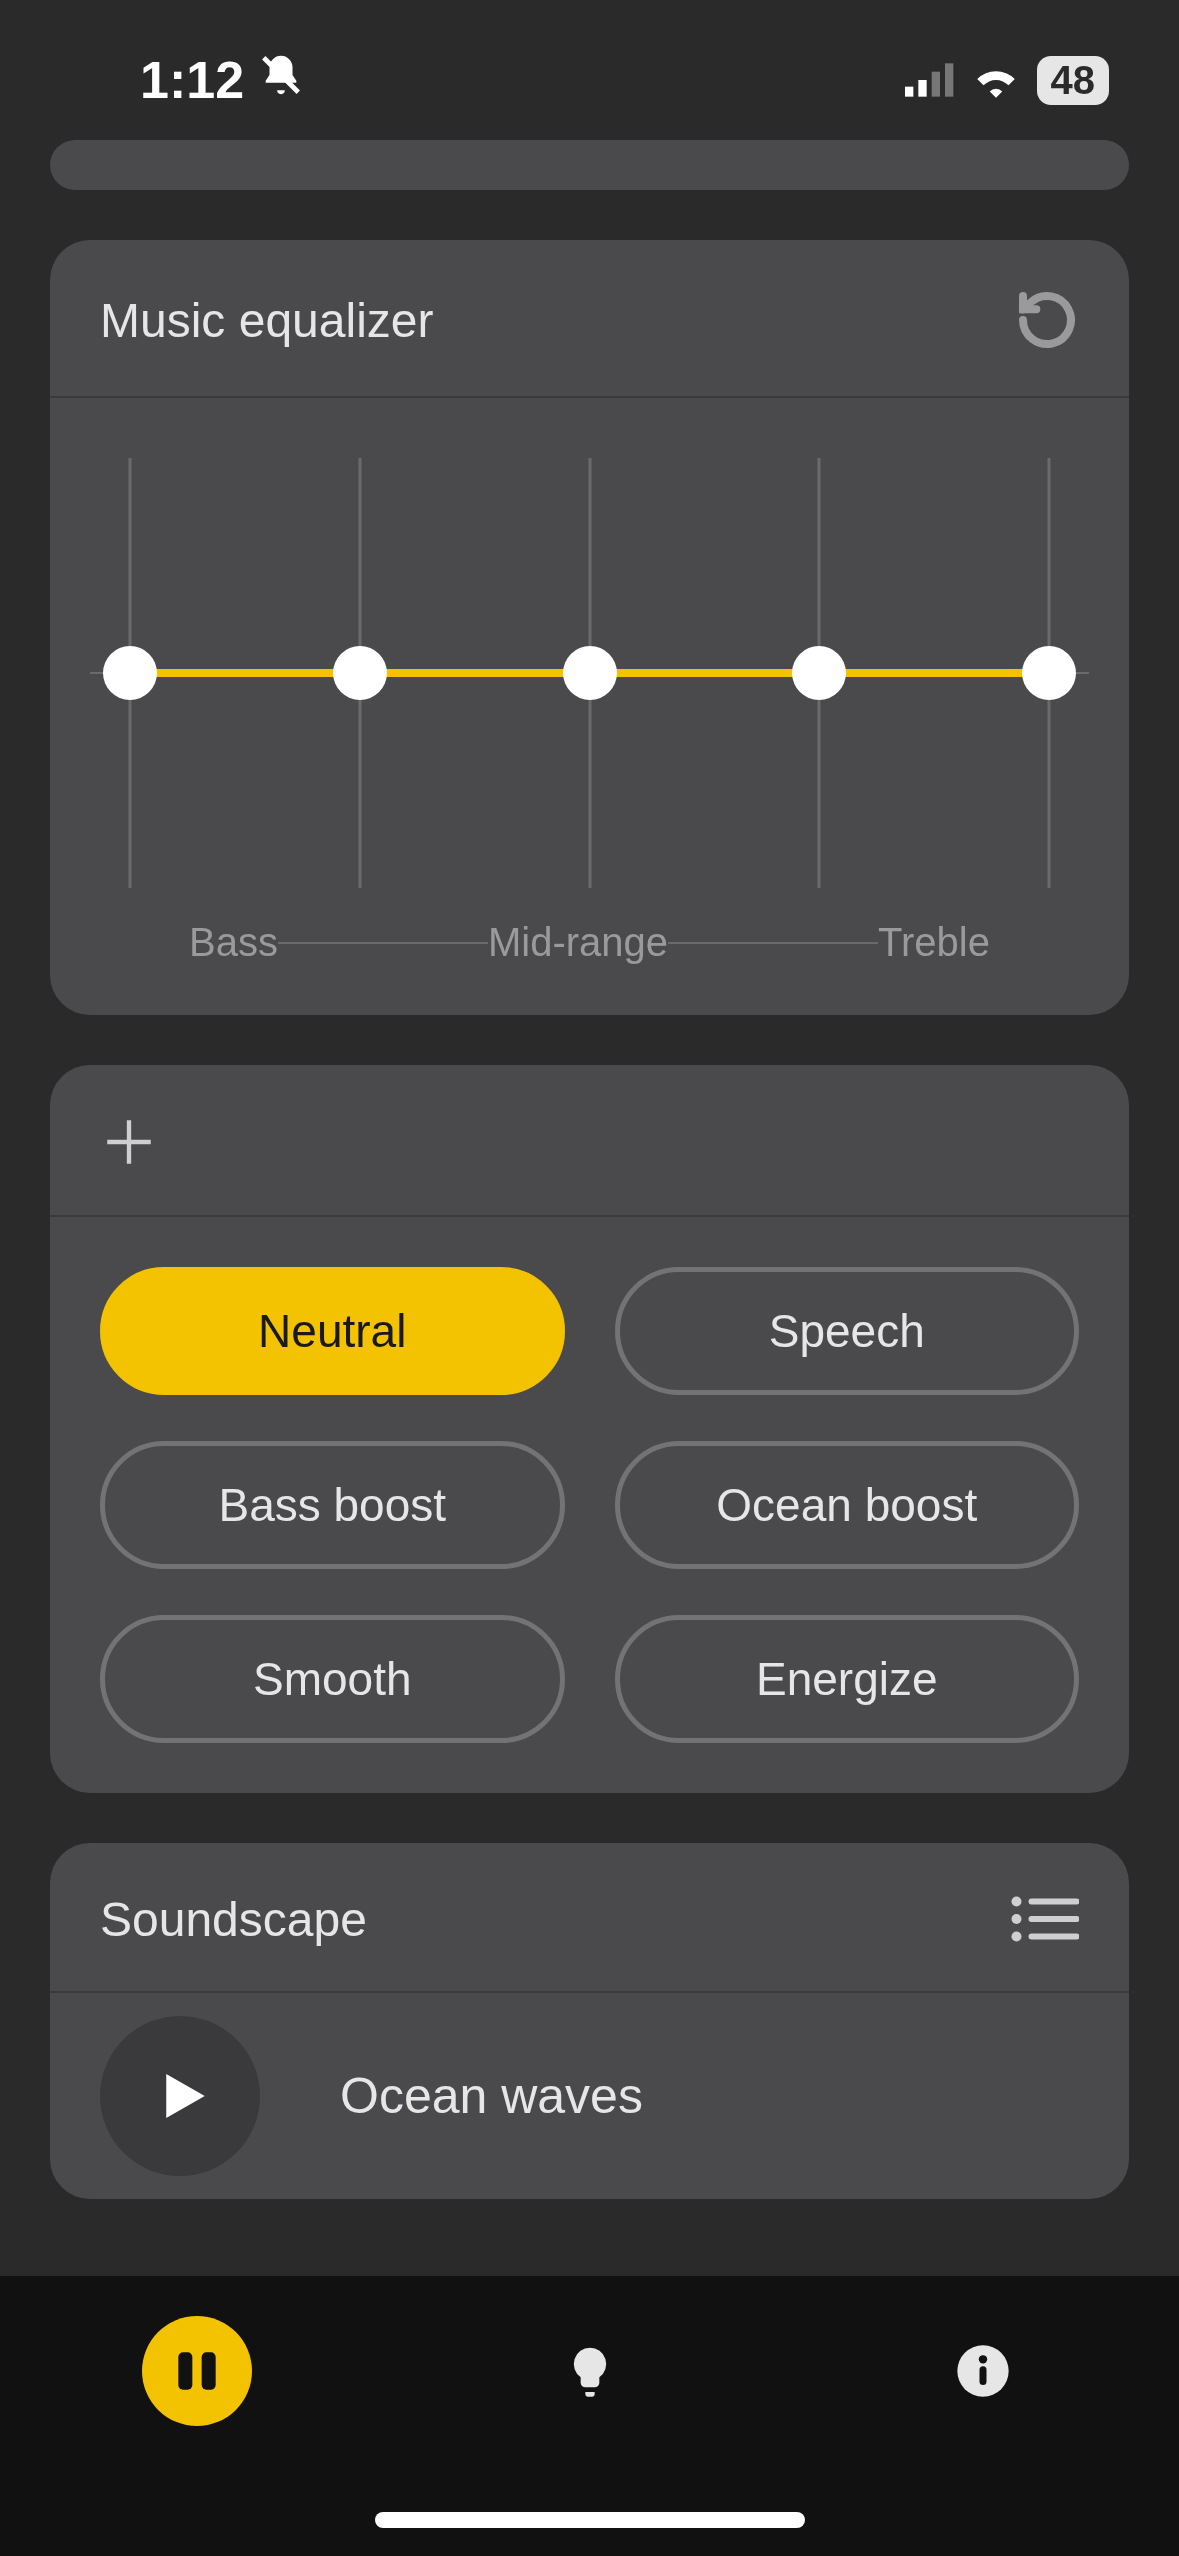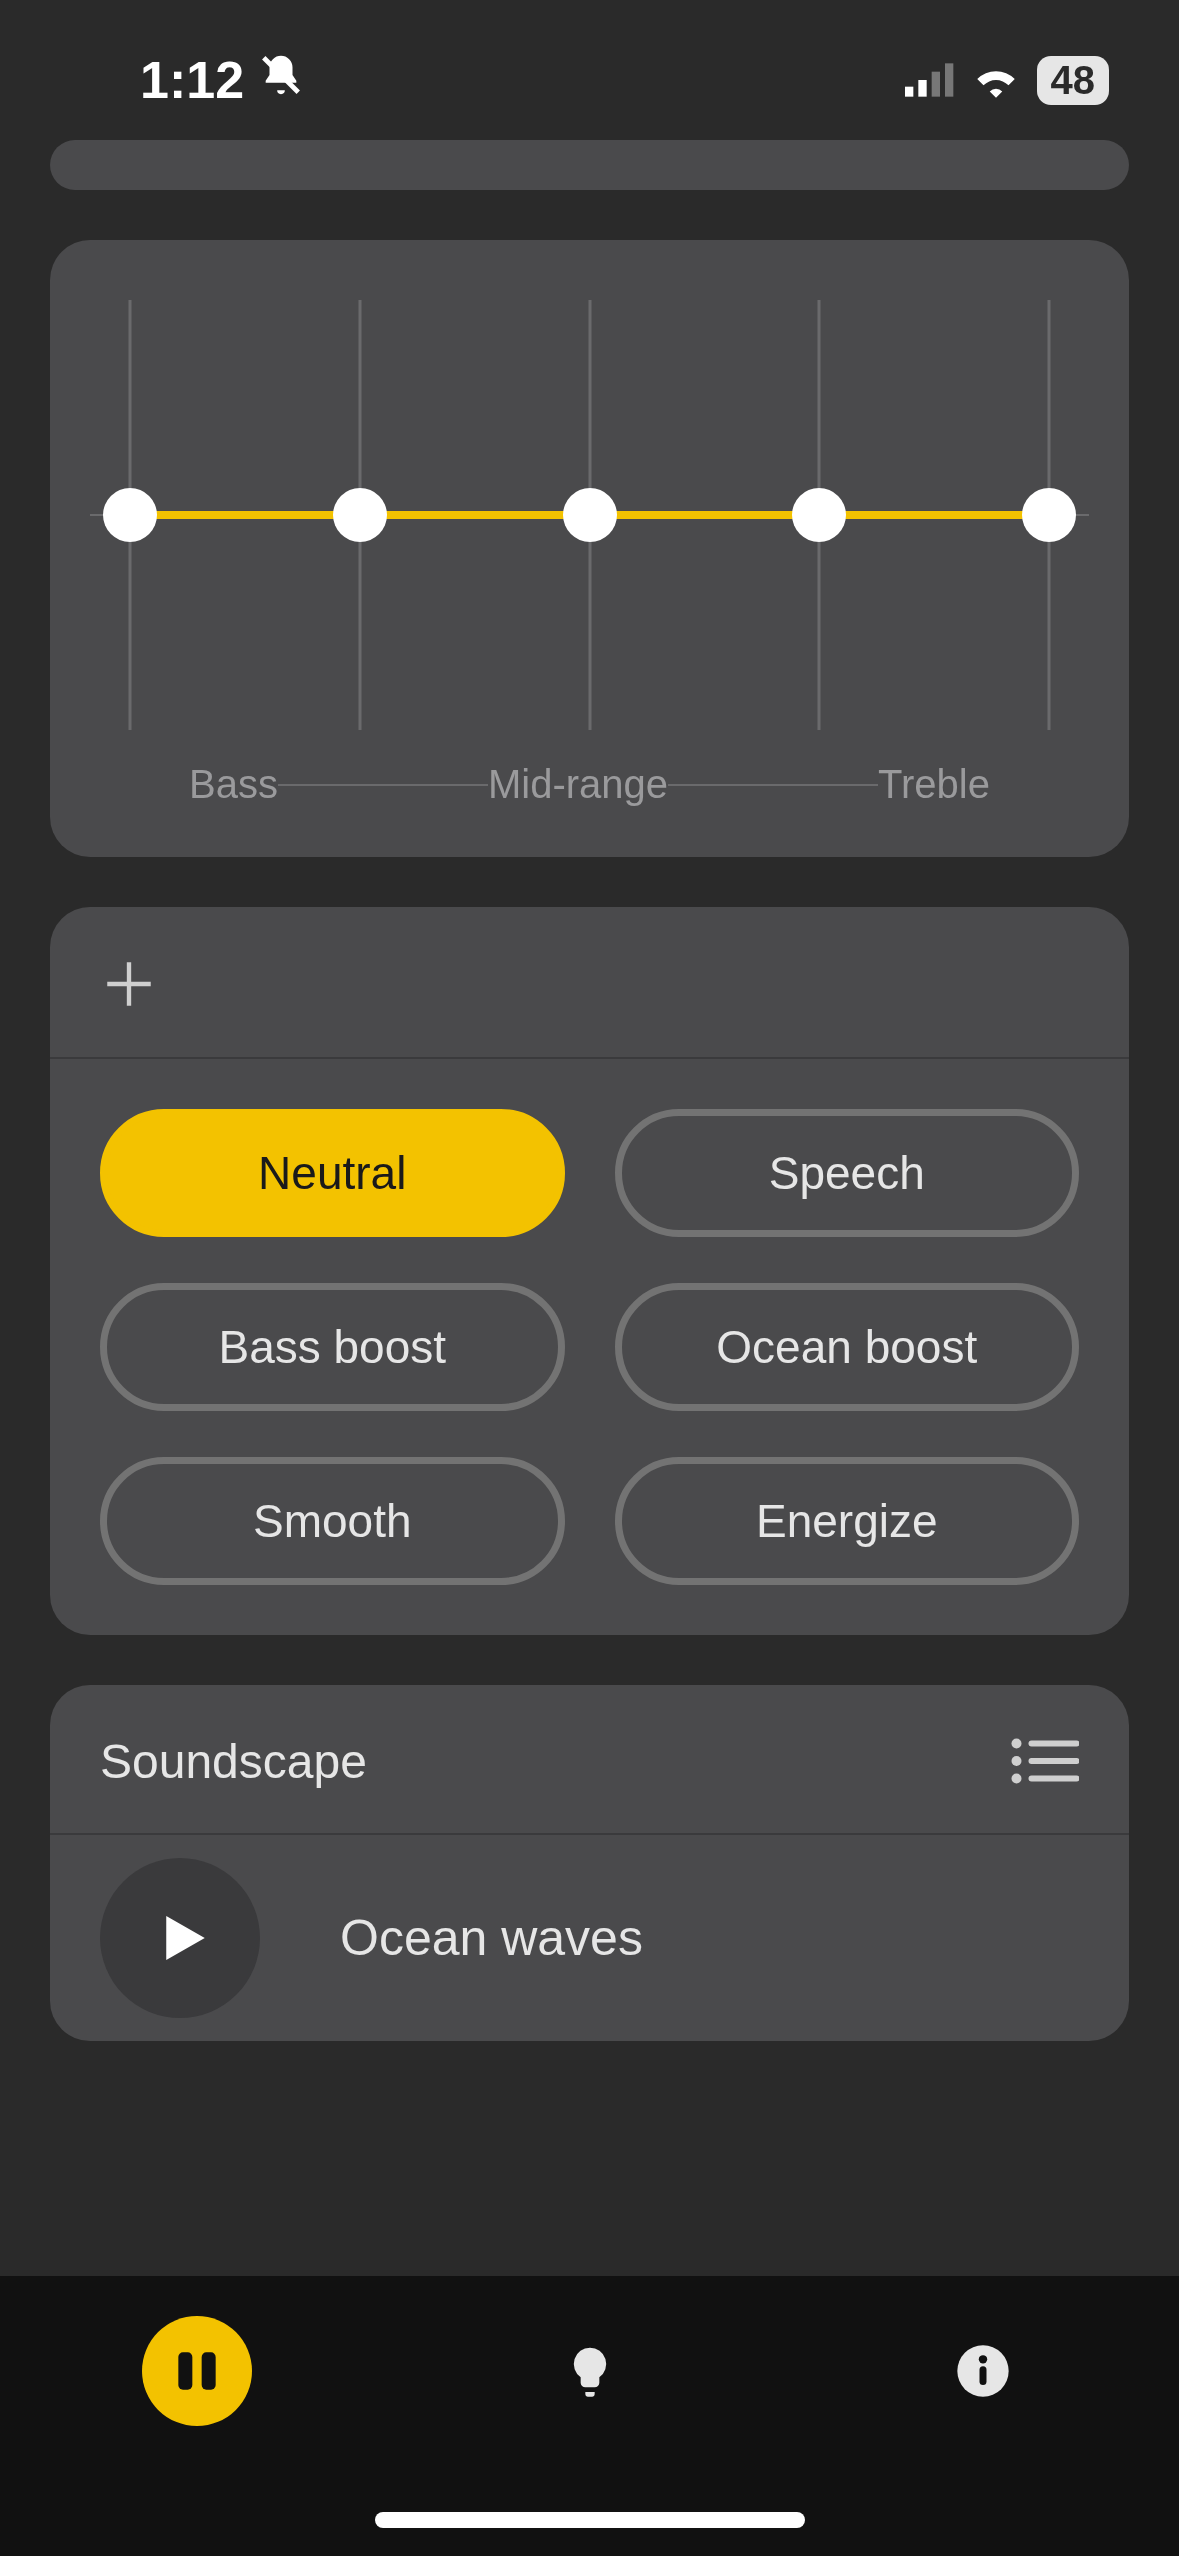--- a/index.html
+++ b/index.html
@@ -130,21 +130,21 @@
   }
 
   
   .presets-body {
     padding: 50px;
     display: grid;
     grid-template-columns: 1fr 1fr;
     gap: 46px 50px;
   }
   .preset-chip {
-    border: 7px solid #737373;
+    border: 5px solid #737373;
     border-radius: 80px;
     height: 128px;
     display: flex;
     align-items: center;
     justify-content: center;
     font-size: 46px;
     color: #e6e6e6;
     font-weight: 400;
   }
   .preset-chip.active {
@@ -247,20 +247,29 @@
         <span>48</span>
       </span>
   </div>
 </div>
 
 <div class="content">
 
   <div class="stub-card"></div>
 
   <div class="card">
+    <div class="card-header">
+      <div class="card-title">Music equalizer</div>
+      <div class="icon-btn">
+        <svg width="64" height="64" viewBox="0 0 24 24" fill="none" stroke="#9a9a9c" stroke-width="3" stroke-linecap="round">
+            <path d="M3 12a9 9 0 1 0 3-6.7L3 8"></path>
+            <polyline points="3 3 3 8 8 8"></polyline>
+          </svg>
+      </div>
+    </div>
     <div class="eq-body">
       <div class="eq-graph">
         <div class="eq-center-line"></div>
         <div class="eq-active-line"></div>
         <div class="eq-track" style="left:0%"></div>
         <div class="eq-track" style="left:25%"></div>
         <div class="eq-track" style="left:50%"></div>
         <div class="eq-track" style="left:75%"></div>
         <div class="eq-track" style="left:100%"></div>
         <div class="eq-knob" style="left:0%"></div>

